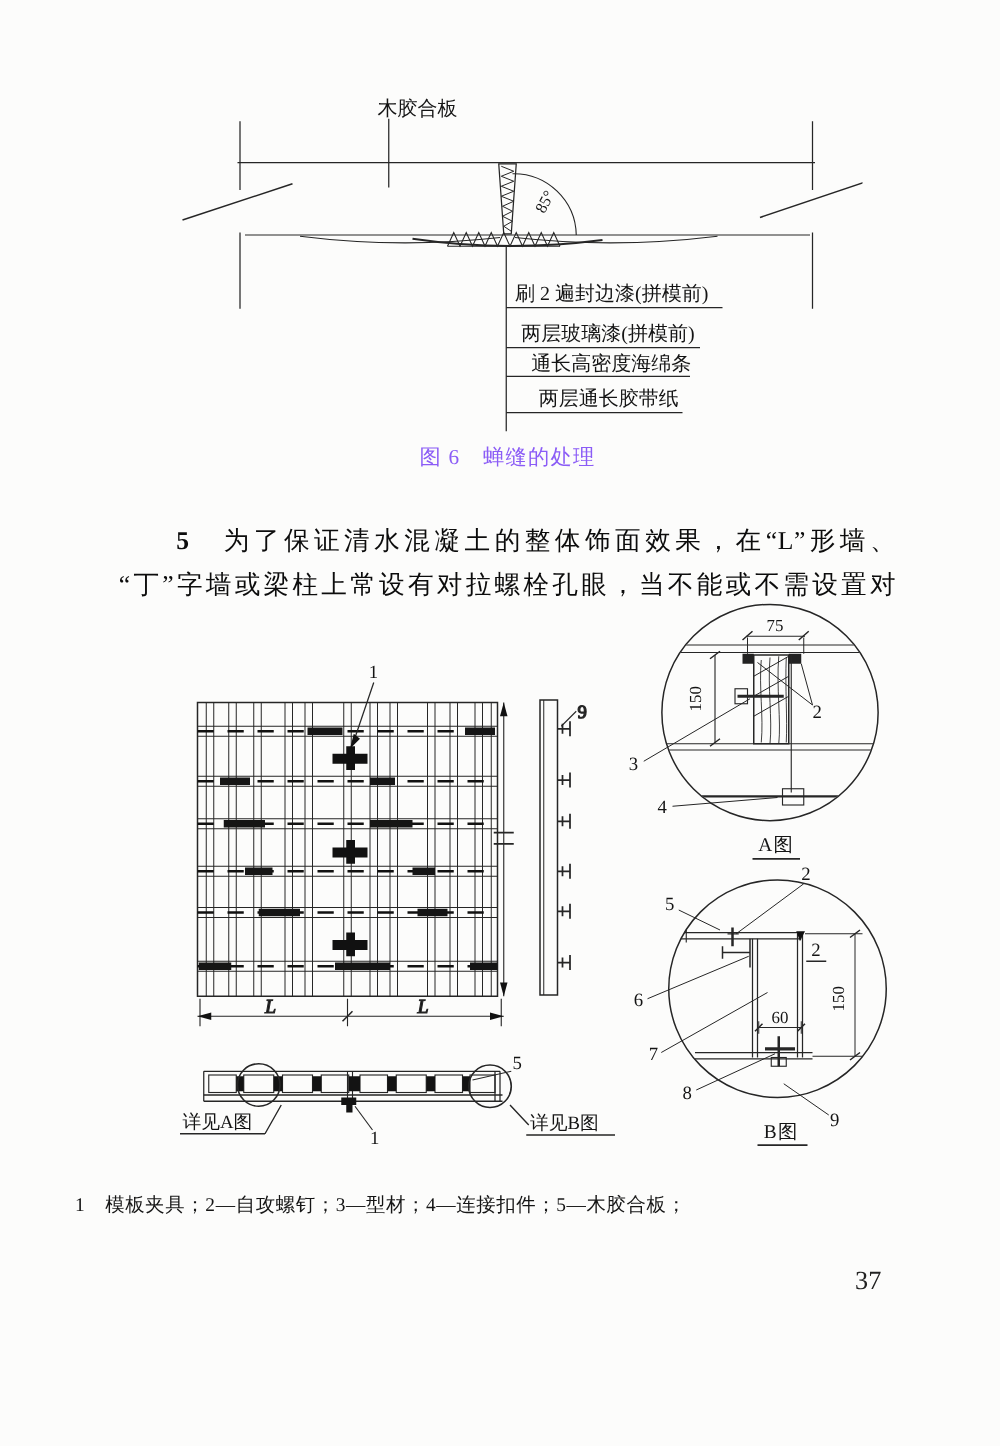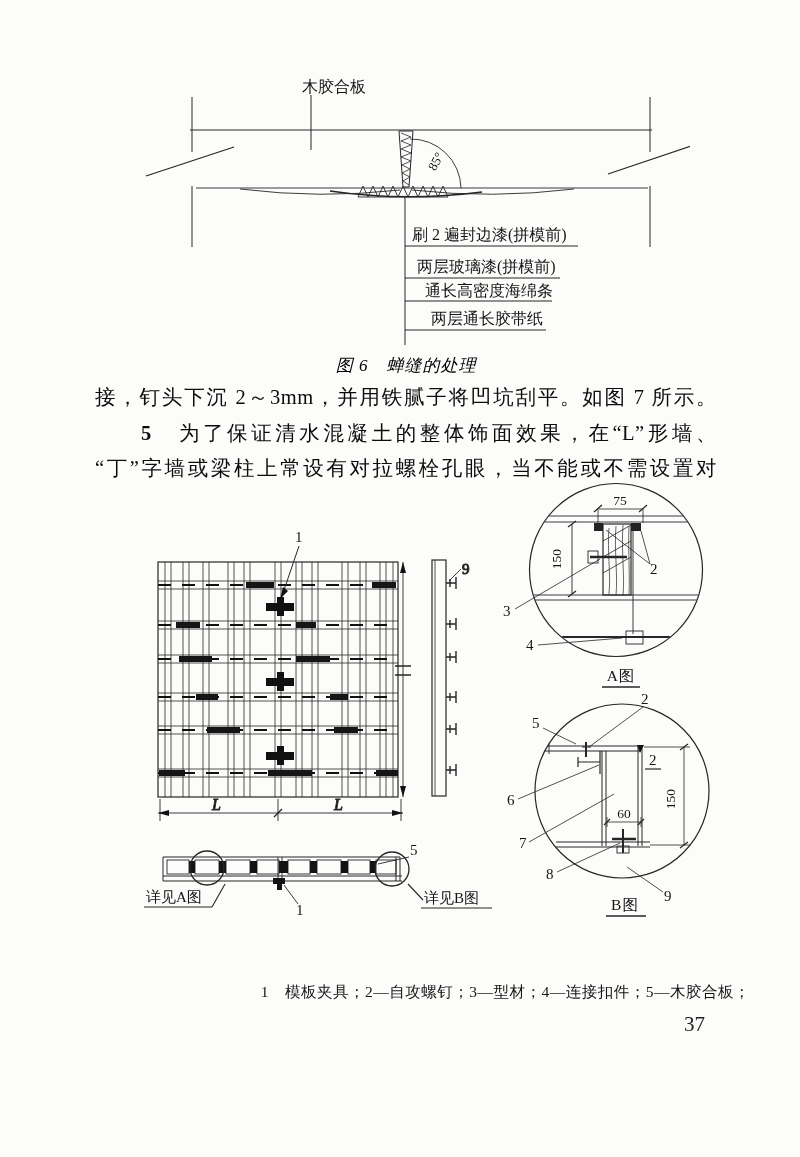--- a/index.html
+++ b/index.html
@@ -1,26 +1,26 @@
 <!DOCTYPE html>
 <html><head>
 <meta charset="utf-8">
 <style>
   html,body{margin:0;padding:0;background:#ffffff;}
   .page{
     position:relative;width:800px;height:1157px;background:#fcfcfb;overflow:hidden;
     font-family:"Liberation Serif","DejaVu Serif",serif;color:#111;
   }
   .abs{position:absolute;}
-  .caption{width:622px;left:95px;text-align:center;letter-spacing:1px;font-size:17px;color:#000000;font-style:italic;}
+  .caption{width:622px;left:95px;text-align:center;letter-spacing:1px;font-size:17px;color:#8b5cf6;}
   .bodyline{
     left:95px;width:622px;font-size:20.5px;line-height:26px;color:#0c0c0c;
     text-align:justify;text-align-last:justify;white-space:nowrap;letter-spacing:0.5px;
   }
-  .legendline{left:60px;width:690px;text-align:right;font-size:15.5px;color:#151515;letter-spacing:0.5px;margin-top:28px;}
+  .legendline{left:60px;width:690px;text-align:left;font-size:15.5px;color:#151515;letter-spacing:0.5px;}
   .pagenum{font-size:21px;color:#222;}
   svg{position:absolute;}
   svg text{font-family:"Liberation Serif","DejaVu Serif",serif;fill:#141414;}
   .ln{stroke:#262626;fill:none;}
 </style>
 </head>
 <body>
 
 <div class="page">
 
@@ -66,21 +66,20 @@
       <path class="ln" d="M405,246 H578 M405,278 H560 M405,301 H552 M405,330 H546" stroke-width="1"></path>
       <text x="412" y="240" font-size="16">刷 2 遍封边漆(拼模前)</text>
       <text x="417" y="272" font-size="16">两层玻璃漆(拼模前)</text>
       <text x="425" y="296" font-size="16">通长高密度海绵条</text>
       <text x="431" y="324" font-size="16">两层通长胶带纸</text>
     </g>
   </svg>
 
   <div class="abs caption" style="top:354px">图 6　蝉缝的处理</div>
 
-  <div class="abs bodyline" style="top:384px">接，钉头下沉 2～3mm，并用铁腻子将凹坑刮平。如图 7 所示。</div>
   <div class="abs bodyline" style="top:420px;padding-left:46px;width:576px">
     <span style="font-weight:bold">5</span><span>　为了保证清水混凝土的整体饰面效果，在“L”形墙、</span>
   </div>
   <div class="abs bodyline" style="top:455px">“丁”字墙或梁柱上常设有对拉螺栓孔眼，当不能或不需设置对</div>
 
   <svg class="abs" style="left:100px;top:480px" width="680" height="445" viewBox="100 480 680 445">
     <defs>
       <clipPath id="clipA">
           <circle cx="616" cy="570" r="86"></circle>
         </clipPath>

